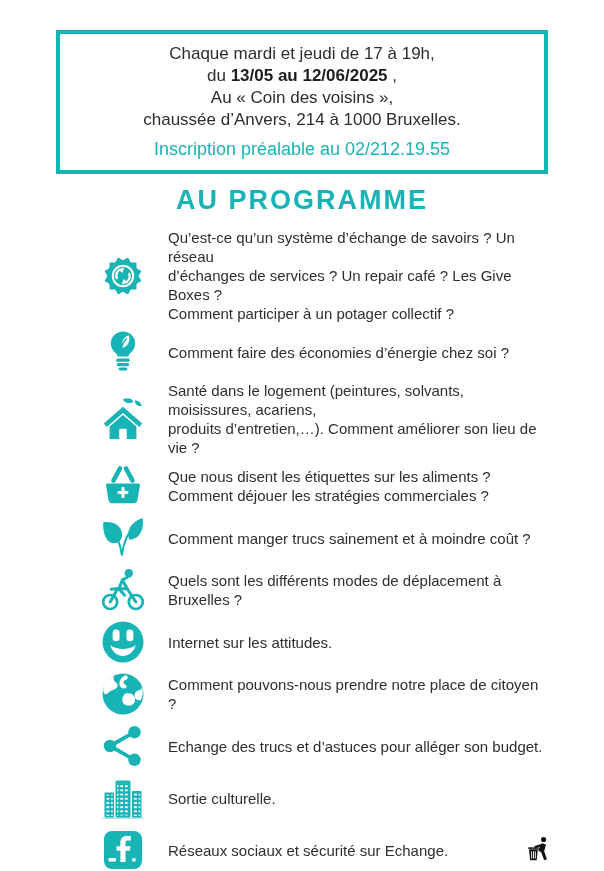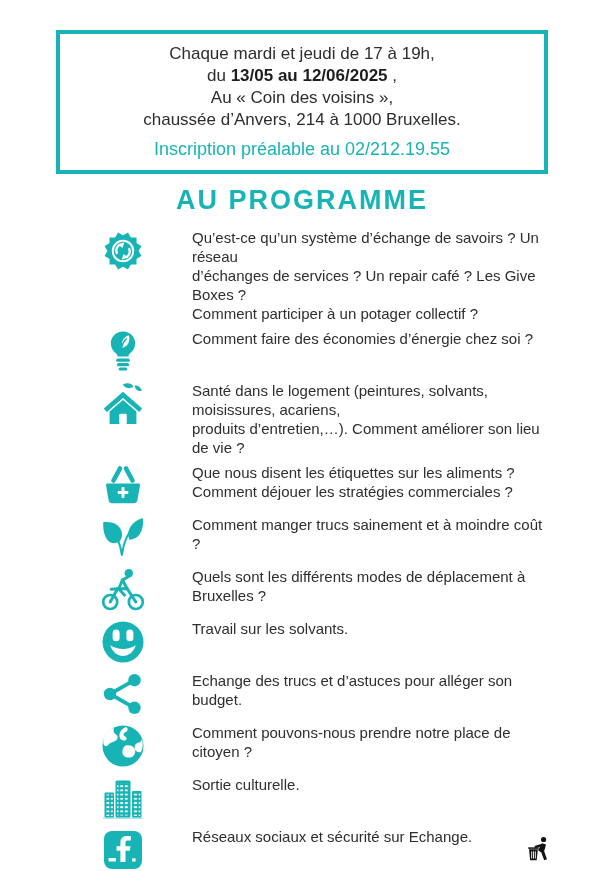--- a/index.html
+++ b/index.html
@@ -14,21 +14,21 @@
   .hline { font-size:17px; line-height:22px; color:#2d2d2d; }
   .hline b { font-weight:700; color:#1d1d1d; }
   .reg-line { margin-top:7px; font-size:18px; line-height:23px; color:var(--accent,#17b3b5); }
 
   .title {
     margin-top:10px; text-align:center; font-weight:700;
     font-size:27px; line-height:32px; letter-spacing:2px; color:var(--accent,#17b3b5);
   }
 
   .program { margin-top:12px; padding-left:54px; padding-right:12px; }
-  .row { display:flex; min-height:46px; margin-bottom:6px;gap:24px; }
+  .row { display:flex; align-items:center; min-height:46px; margin-bottom:6px; }
   .icon {
     flex:0 0 50px; width:50px; height:46px; margin-right:20px;
     display:flex; align-items:center; justify-content:center; color:var(--accent,#17b3b5);
   }
   .icon svg { width:44px; height:44px; display:block; }
   .txt { font-size:15px; line-height:19px; color:#2e2e2e; white-space:pre-line; }
 
   .website {
     margin-top:3px; text-align:center; font-size:17px; line-height:26px;
     letter-spacing:0.5px; color:var(--accent,#17b3b5); text-decoration:none; display:block;
@@ -143,46 +143,46 @@
 
     <div class="row">
       <span class="icon">
         <svg viewBox="0 0 44 44">
           <circle cx="22" cy="22" r="20.5" fill="currentColor"></circle>
           <rect x="11.6" y="9.4" width="7" height="11.8" rx="3.5" fill="#fff"></rect>
           <rect x="25.4" y="9.4" width="7" height="11.8" rx="3.5" fill="#fff"></rect>
           <path fill="#fff" d="M9.2 25.2c4.1 2.5 8.5 3.7 12.8 3.7s8.7-1.2 12.8-3.7c-2.2 6.8-7.1 10.7-12.8 10.7S11.4 32 9.2 25.2z"></path>
         </svg>
       </span>
-      <p class="txt">Travail sur les solvants.</p>
-    </div>
-
-    <div class="row">
-      <span class="icon">
-        <svg viewBox="0 0 44 44">
-          <path d="M9 22L33.5 8.2M9 22l24.5 13.8" stroke="currentColor" stroke-width="3.8" fill="none"></path>
-          <circle cx="9" cy="22" r="6.2" fill="currentColor"></circle>
-          <circle cx="33.5" cy="8.2" r="6.2" fill="currentColor"></circle>
-          <circle cx="33.5" cy="35.8" r="6.2" fill="currentColor"></circle>
-        </svg>
-      </span>
-      <p class="txt">Echange des trucs et d’astuces pour alléger son budget.</p>
+      <p class="txt">Internet sur les attitudes.</p>
     </div>
 
     <div class="row">
       <span class="icon">
         <svg viewBox="0 0 44 44">
           <circle cx="22" cy="22" r="20.5" fill="currentColor"></circle>
           <path fill="#fff" d="M13 3.8c-1 2.8-.5 5.1 1.7 6.5 2.4 1.5 2.6 3.8.8 5.6-2.4 2.4-6.2 2-8.2 4.8-1.6 2.2-3.9 1.8-4.9-.6C1.6 13 6.2 6.6 13 3.8z"></path>
           <path fill="#fff" d="M25.2 2.9c2.2 1.6 1.9 4.1-.5 5.1-2.6 1-2.8 3.4-.6 4.6 2.6 1.4 1.6 4-1 4-4.4 0-6-4.8-3.6-9 1.4-2.4 3.3-4.1 5.7-4.7z"></path>
           <path fill="#fff" d="M40.9 15.2c1.5 4.4 1.1 9.2-1.1 13-3.4.6-6-1.2-6.2-4.4-.2-3 2-5.4 4.4-5.4 1.4 0 2.3-1.2 2.9-3.2z"></path>
           <path fill="#fff" d="M24.6 21.6c4.6-1.2 8.4.6 9.4 4.4 1 4-1.8 7.4-6 7.6-4.4.2-7-2.6-6.6-6.6.2-2.4 1.4-4.4 3.2-5.4z"></path>
         </svg>
       </span>
       <p class="txt">Comment pouvons-nous prendre notre place de citoyen ?</p>
+    </div>
+
+    <div class="row">
+      <span class="icon">
+        <svg viewBox="0 0 44 44">
+          <path d="M9 22L33.5 8.2M9 22l24.5 13.8" stroke="currentColor" stroke-width="3.8" fill="none"></path>
+          <circle cx="9" cy="22" r="6.2" fill="currentColor"></circle>
+          <circle cx="33.5" cy="8.2" r="6.2" fill="currentColor"></circle>
+          <circle cx="33.5" cy="35.8" r="6.2" fill="currentColor"></circle>
+        </svg>
+      </span>
+      <p class="txt">Echange des trucs et d’astuces pour alléger son budget.</p>
     </div>
 
     <div class="row">
       <span class="icon">
         <svg viewBox="0 0 44 44">
           <defs>
             <pattern id="winp" width="4.6" height="4.2" patternUnits="userSpaceOnUse">
               <rect x="0.8" y="0.9" width="2.9" height="1.8" fill="#fff"></rect>
             </pattern>
           </defs>

